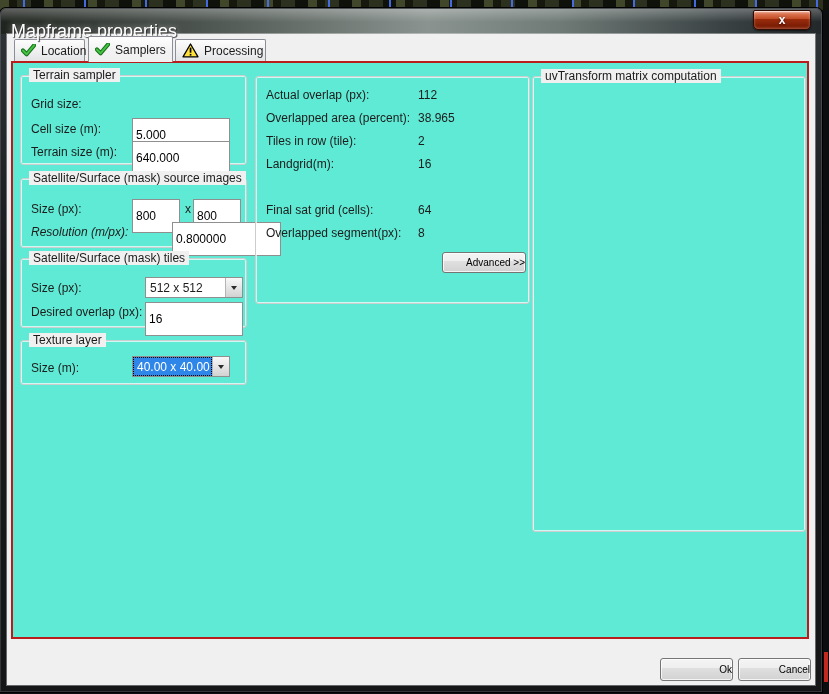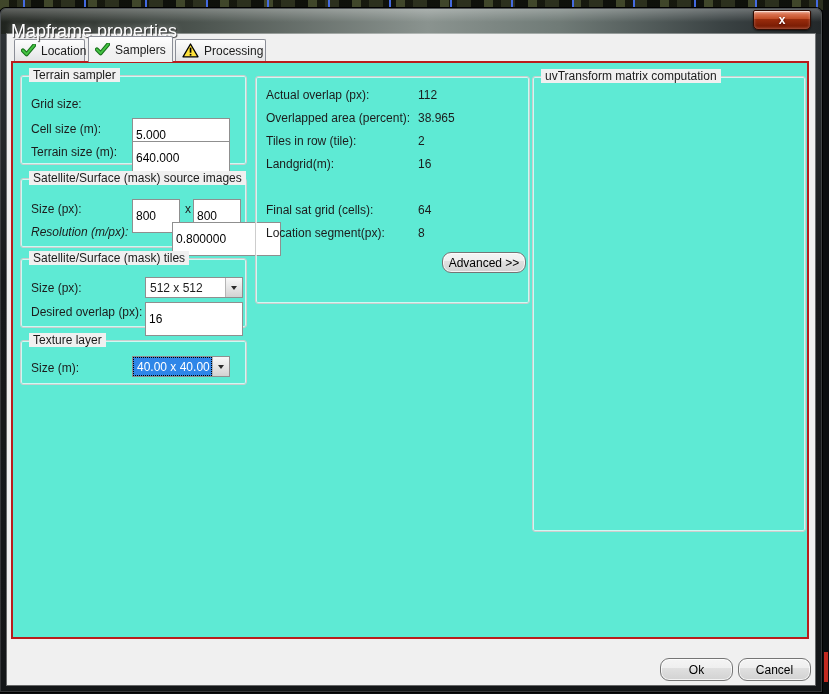--- a/index.html
+++ b/index.html
@@ -106,25 +106,25 @@
   .combo.sel .combo-field {
     background:#2e86e8; color:#fff;
     outline:1px dotted #000; outline-offset:-1px;
   }
   
   .srow { position:absolute; left:10px; width:256px; }
   .srow .s-val { position:absolute; left:152px; }
   
   .btn {
     position:absolute;
-    border:1px solid #757575; border-radius:9px;
+    border:1px solid #757575; border-radius:3px;
     background:linear-gradient(#f4f4f4,#efefef 42%, #e0e0e0 43%, #d2d2d2);
     box-shadow: inset 0 0 0 1px rgba(255,255,255,.75);
-    font-family:"Liberation Sans", sans-serif; font-size:12px; color:#000;
-    text-align:center; cursor:default;
+    font-family:"Liberation Sans", sans-serif; font-size:10px; color:#000;
+    text-align:right; cursor:default;
   }
 </style>
 </head>
 <body>
 
 <div class="bg-top"></div>
 <div class="bg-right"></div>
 <div class="bg-red-sliver"></div>
 
 <div class="dialog">
@@ -210,21 +210,21 @@
             </span>
         </div>
       </div>
 
       <div class="groupbox" style="left:242px; top:13px; width:275px; height:228px;">
         <div class="srow" style="top:11px;"><span>Actual overlap (px):</span><span class="s-val">112</span></div>
         <div class="srow" style="top:34px;"><span>Overlapped area (percent):</span><span class="s-val">38.965</span></div>
         <div class="srow" style="top:57px;"><span>Tiles in row (tile):</span><span class="s-val">2</span></div>
         <div class="srow" style="top:80px;"><span>Landgrid(m):</span><span class="s-val">16</span></div>
         <div class="srow" style="top:126px;"><span>Final sat grid (cells):</span><span class="s-val">64</span></div>
-        <div class="srow" style="top:149px;"><span>Location segment(px):</span><span class="s-val">8</span></div>
+        <div class="srow" style="top:149px;"><span>Overlapped segment(px):</span><span class="s-val">8</span></div>
         <button class="btn" style="left:186px; top:175px; width:84px; height:21px;">Advanced &gt;&gt;</button>
       </div>
 
       <div class="groupbox" style="left:519px; top:13px; width:274px; height:456px;">
         <span class="caption">uvTransform matrix computation</span>
       </div>
 
     </div>
 
     <button class="btn" style="left:653px; top:624px; width:73px; height:23px;">Ok</button>

